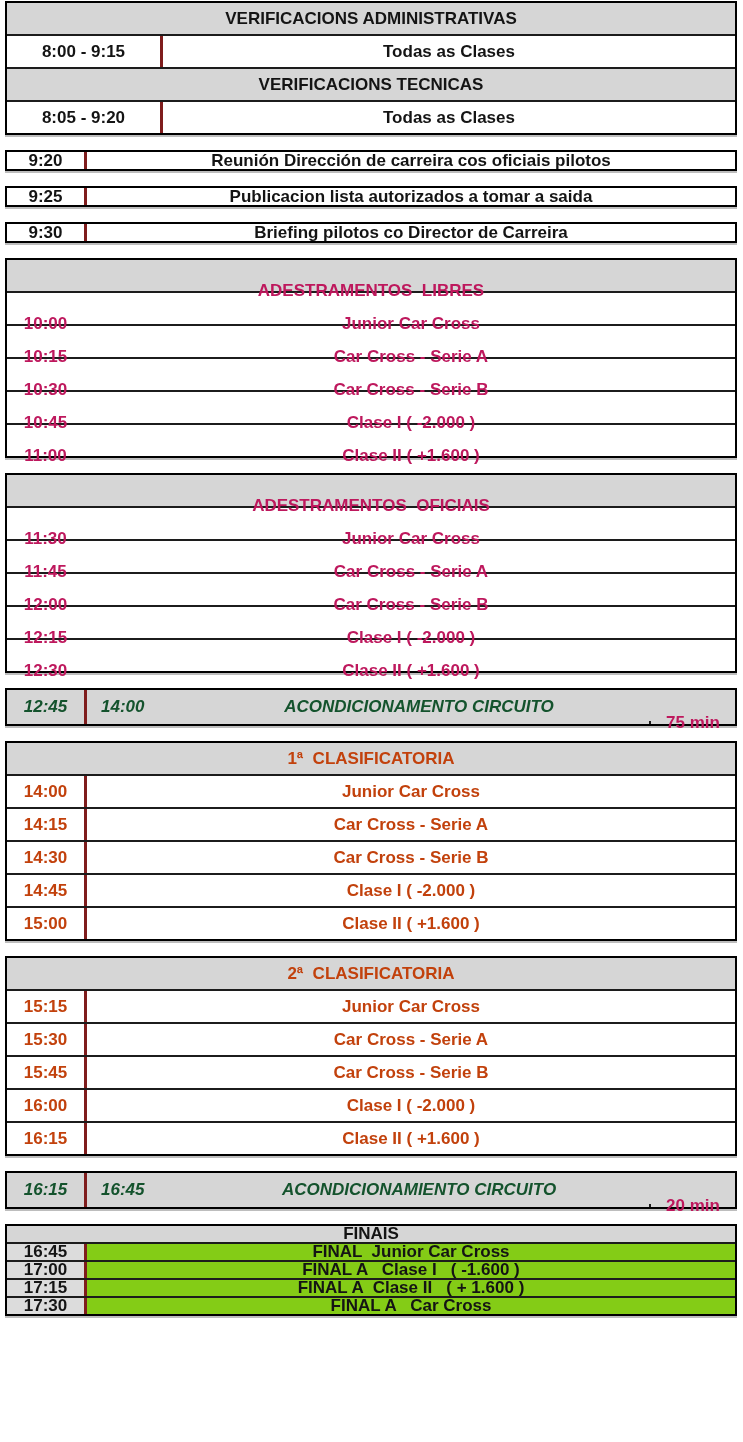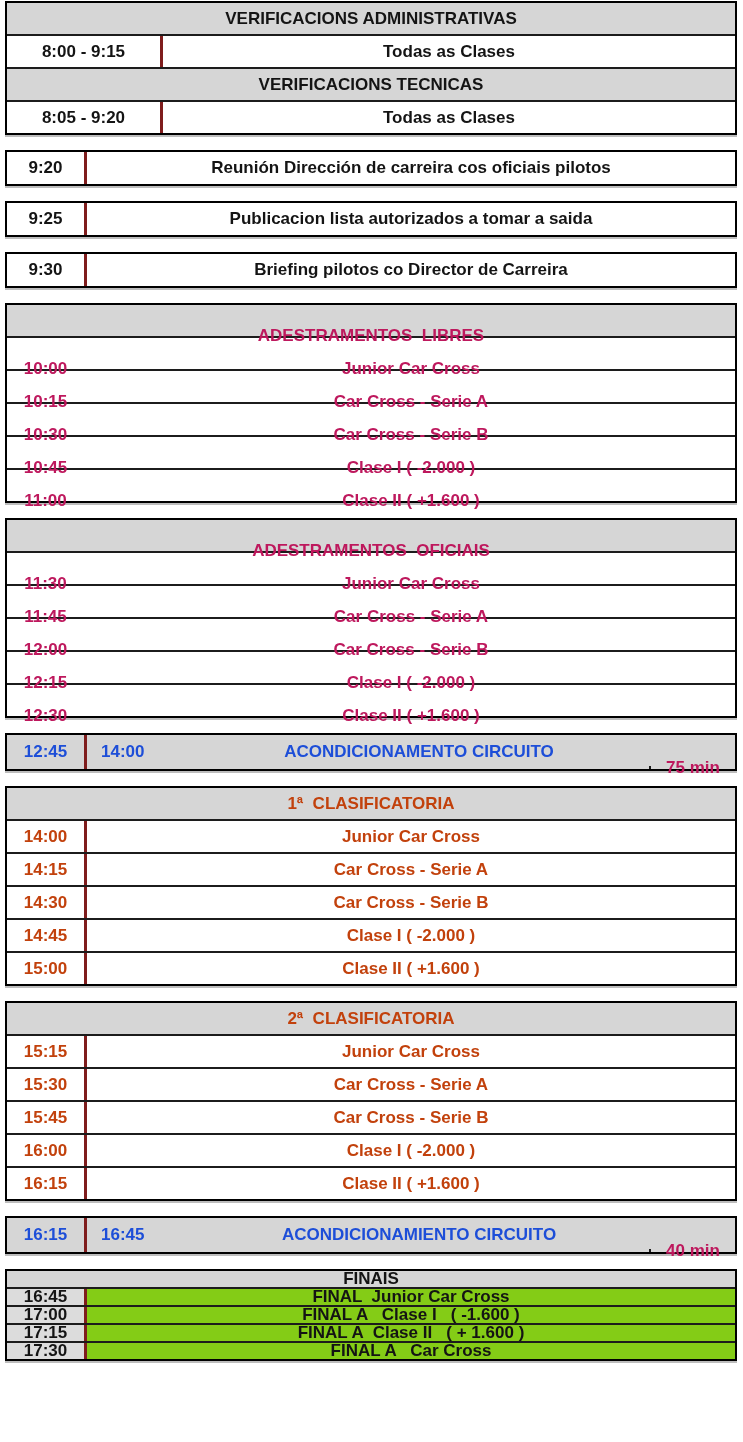--- a/index.html
+++ b/index.html
@@ -37,22 +37,22 @@
   .time {
     flex: 0 0 77px;
     border-right: 3px solid #7f1d1d;
   }
   .wide .time { flex-basis: 153px; }
   .label { flex: 1; text-align: center; }
   .header { background: #D6D6D6; }
   .header .label { border: none; }
   .green { color: #be185d; margin-top: 31px; }
   .blue  { color: #c2410c; }
-  .red   { color: #1d4ed8; }
-  .brief-tbl .row { height: 32px; }
+  .red   { color: #14532d; font-style: italic; }
+  .brief-tbl .row { height: 17px; }
   
   .acond .row { height: 34px; background: #D6D6D6; }
   .acond .t2 {
     flex: 0 0 88px;
     justify-content: flex-start;
     padding-left: 14px;
   }
   .acond .dur {
     flex: 0 0 84px;
     border-left: 2px solid #1c1c1c;
@@ -218,21 +218,21 @@
       <div class="cell time blue">16:15</div>
       <div class="cell label blue">Clase II ( +1.600 )</div>
     </div>
   </div>
 
   <div class="tbl acond">
     <div class="row">
       <div class="cell time red">16:15</div>
       <div class="cell t2 red">16:45</div>
       <div class="cell label red">ACONDICIONAMIENTO CIRCUITO</div>
-      <div class="cell dur green">40 min</div>
+      <div class="cell dur green">20 min</div>
     </div>
   </div>
 
   <div class="tbl finais">
     <div class="row header">
       <div class="cell label">FINAIS</div>
     </div>
     <div class="row">
       <div class="cell time">16:45</div>
       <div class="cell label">FINAL  Junior Car Cross</div>

